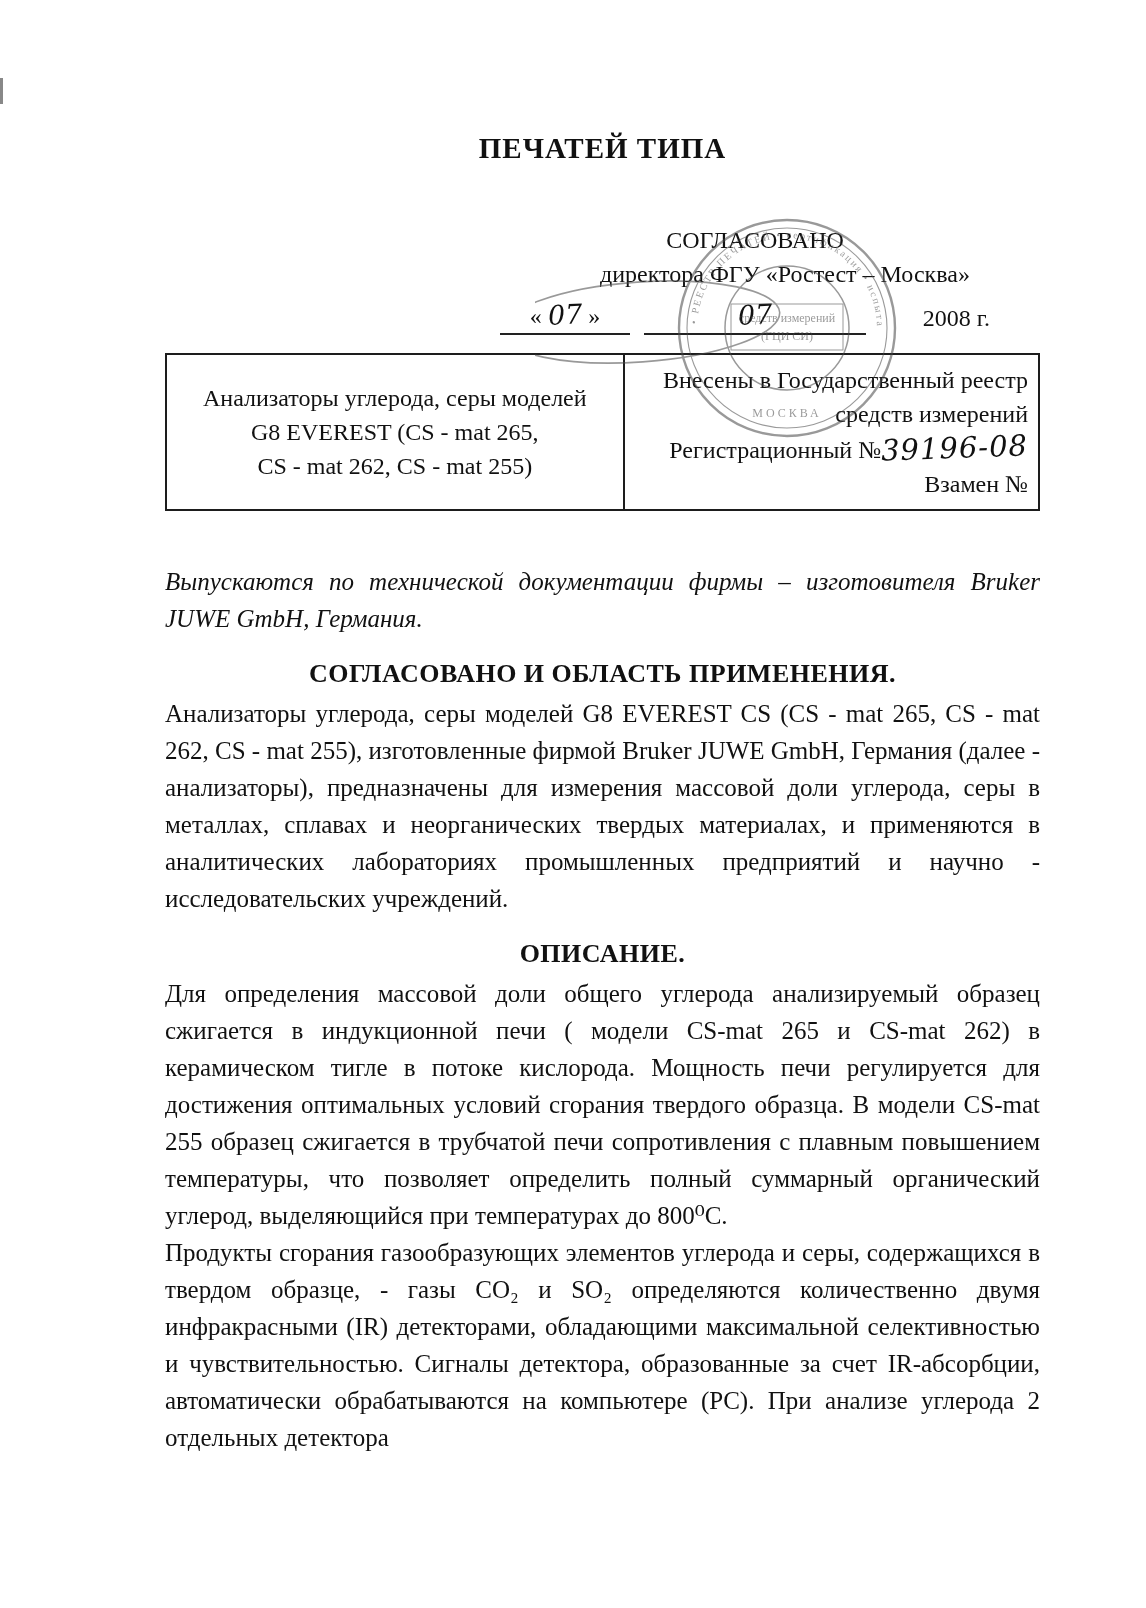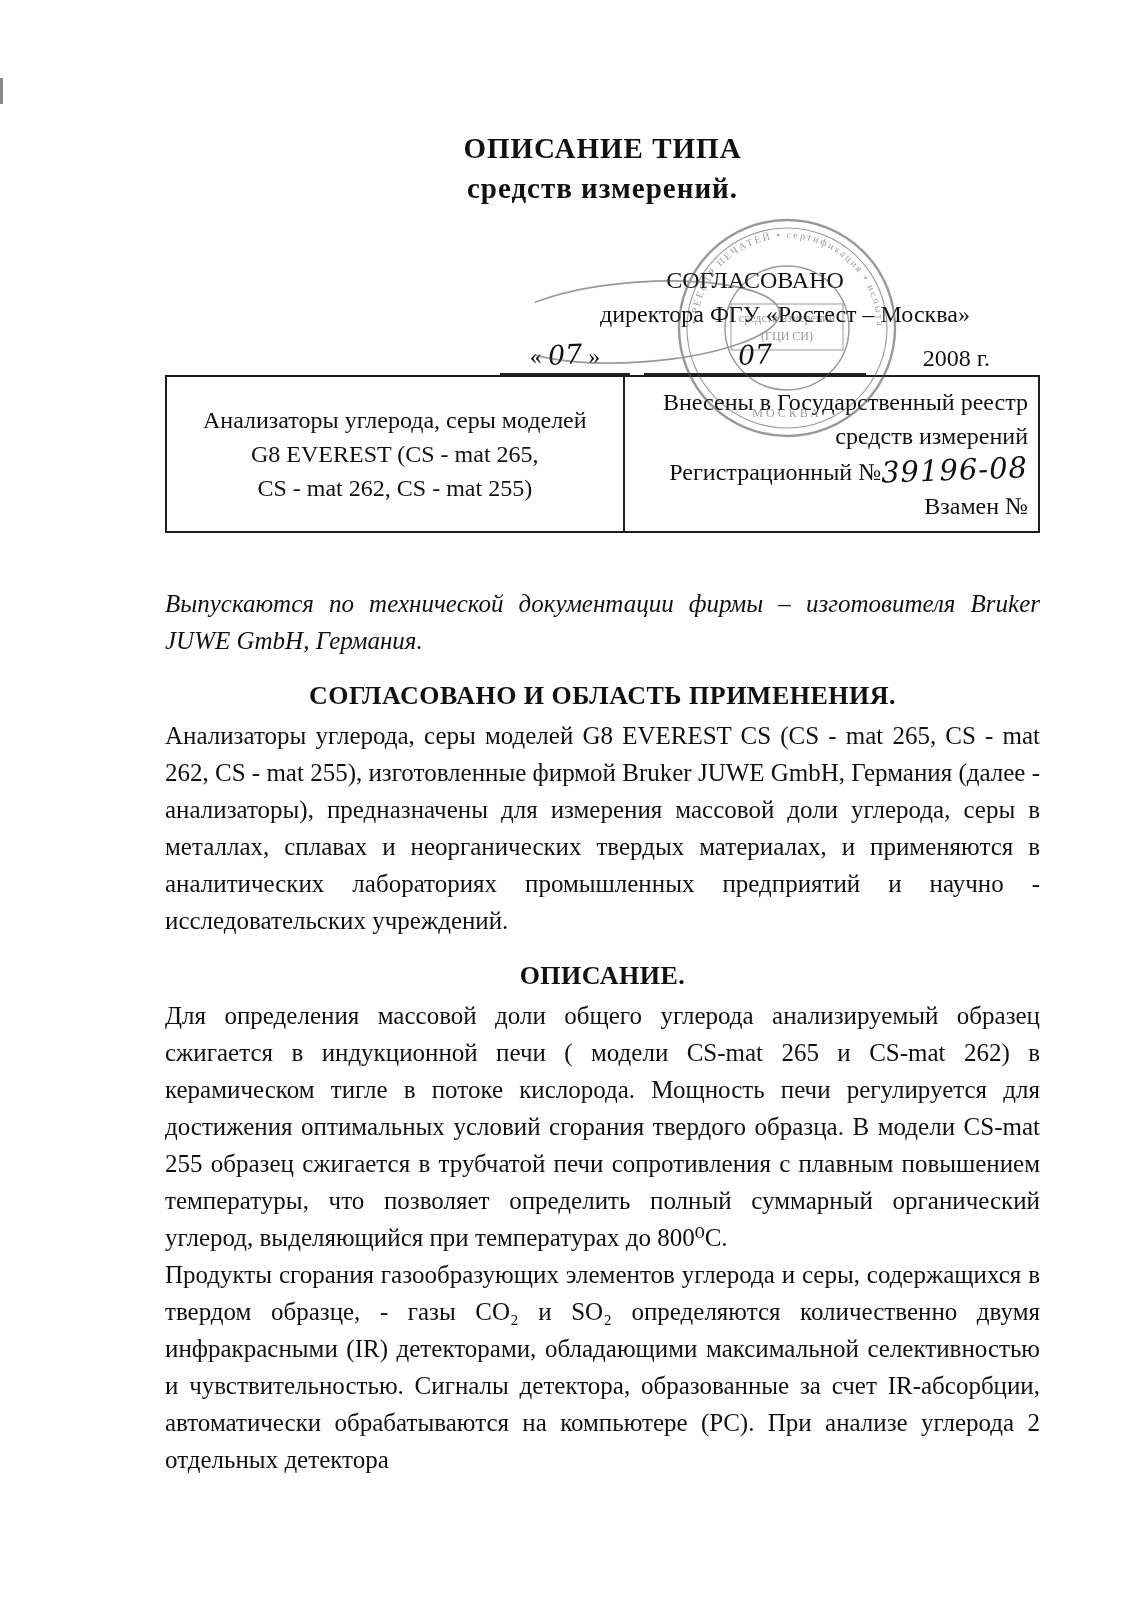--- a/index.html
+++ b/index.html
@@ -98,21 +98,21 @@
   .stamp-wrap {
     position: absolute;
     left: 535px;
     top: 212px;
     width: 400px;
     height: 240px;
     opacity: 0.55;
     pointer-events: none;
   }
   .reg-table {
-    margin-top: 0;
+    margin-top: 18px;
     width: 875px;
     border-collapse: collapse;
     font-size: 24px;
     line-height: 34px;
   }
   .reg-table td {
     border: 2px solid #1d1d1d;
     vertical-align: top;
     padding: 8px 10px;
   }
@@ -150,22 +150,21 @@
 </head>
 <body>
 
 <div class="page">
 
   <div class="scan-artifact"></div>
 
   <div class="content">
 
     <div class="doc-title">
-      <div>ОПИСАНИЕ  ТИПА</div>
-      <div>средств  измерений.</div>
+      <div>ПЕЧАТЕЙ  ТИПА</div>
     </div>
 
     <div class="approval">
       <div class="agreed">СОГЛАСОВАНО</div>
       <div class="appr-line2">директора ФГУ  «Ростест – Москва»</div>
       <div class="date-row">
         <span class="date-left">
           <span>«</span>
           <span class="hand">07</span>
           <span>»</span>

